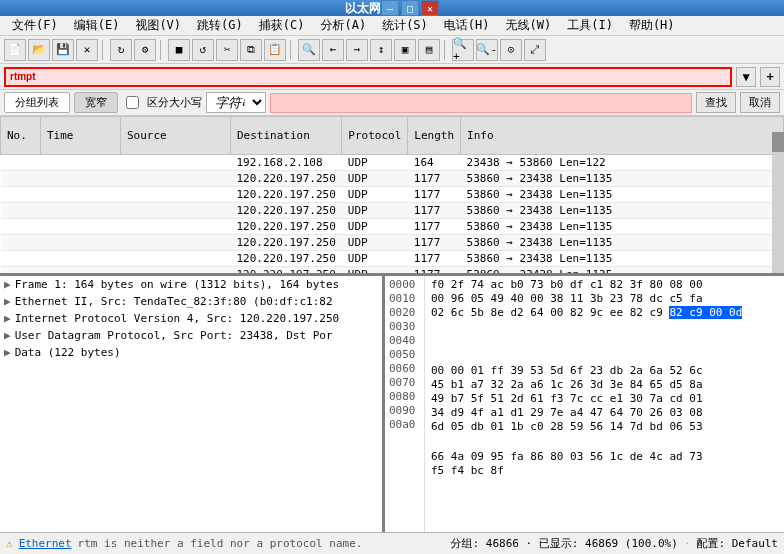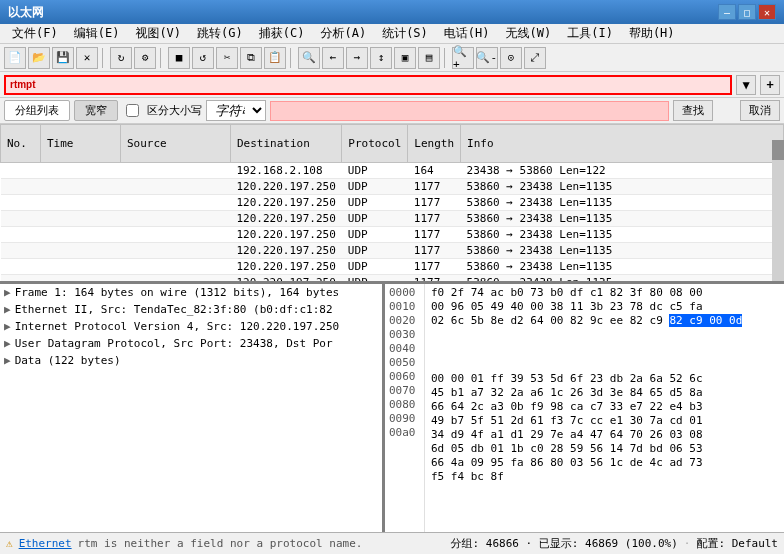--- a/index.html
+++ b/index.html
@@ -2,24 +2,24 @@
 <html><head>
   <meta charset="utf-8">
   <style>
     * { margin: 0; padding: 0; box-sizing: border-box; }
     body { font-family: 'SimSun', 'MS Gothic', monospace; font-size: 12px; background: #f0f0f0; width: 784px; height: 554px; overflow: hidden; }
     
     
     #title-bar {
       background: linear-gradient(to bottom, #4a90d9, #2c6fb5);
       color: white;
-      height: 24px;
-      display: flex;
-      align-items: center;
-      justify-content: space-between;
+      height: 16px;
+      display: flex;
+      align-items: center;
+      justify-content: center;
       padding: 0 8px;
       font-size: 12px;
     }
     #title-bar .title { font-weight: bold; }
     #title-bar .win-buttons { display: flex; gap: 2px; }
     #title-bar .win-btn {
       width: 18px; height: 16px;
       background: #5a9fd6;
       border: 1px solid #4080c0;
       color: white;
@@ -143,21 +143,20 @@
       border: 1px solid #b0b0b0;
       cursor: pointer;
       font-size: 11px;
     }
     .filter-cancel-btn {
       padding: 2px 8px;
       background: #e8e8e8;
       border: 1px solid #b0b0b0;
       cursor: pointer;
       font-size: 11px;
-      margin-left: 23px;
     }
     
     
     #main-content {
       display: flex;
       flex-direction: column;
       height: calc(554px - 24px - 20px - 28px - 26px - 26px - 22px);
     }
     
     
@@ -452,25 +451,24 @@
             <div style="height: 14px; line-height: 14px;">0080</div>
             <div style="height: 14px; line-height: 14px;">0090</div>
             <div style="height: 14px; line-height: 14px;">00a0</div>
           </div>
           <div style="flex: 1 1 0%; padding: 2px 6px; font-size: 11px; font-family: monospace;">
             <div style="height: 14px; line-height: 14px; white-space: nowrap;">f0 2f 74 ac b0 73 b0 df  c1 82 3f 80 08 00</div>
             <div style="height: 14px; line-height: 14px; white-space: nowrap;">00 96 05 49 40 00 38 11  3b 23 78 dc c5 fa</div>
             <div style="height: 14px; line-height: 14px; white-space: nowrap;"><span>02 6c 5b 8e d2 64 00 82  9c ee 82 c9 </span><span style="background:#0060ff;color:white;">82 c9 00 0d</span></div>
             <div style="height: 14px; line-height: 14px; white-space: nowrap; margin-top: 44px;">00 00 01 ff 39 53 5d 6f  23 db 2a 6a 52 6c</div>
             <div style="height: 14px; line-height: 14px; white-space: nowrap;">45 b1 a7 32 2a a6 1c 26  3d 3e 84 65 d5 8a</div>
-            <div style="height: 14px; line-height: 14px; white-space: nowrap;">66 64 2c a3 0b f9 98 ca  c7 33 e7 22 e4 b3</div>
             <div style="height: 14px; line-height: 14px; white-space: nowrap;">49 b7 5f 51 2d 61 f3 7c  cc e1 30 7a cd 01</div>
             <div style="height: 14px; line-height: 14px; white-space: nowrap;">34 d9 4f a1 d1 29 7e a4  47 64 70 26 03 08</div>
             <div style="height: 14px; line-height: 14px; white-space: nowrap;">6d 05 db 01 1b c0 28 59  56 14 7d bd 06 53</div>
-            <div style="height: 14px; line-height: 14px; white-space: nowrap;">66 4a 09 95 fa 86 80 03  56 1c de 4c ad 73</div>
+            <div style="height: 14px; line-height: 14px; white-space: nowrap; margin-top: 16px;">66 4a 09 95 fa 86 80 03  56 1c de 4c ad 73</div>
             <div style="height: 14px; line-height: 14px; white-space: nowrap;">f5 f4 bc 8f</div>
           </div>
         </div>
     </div>
 
   </div>
 </div>
 
 <div id="status-bar" style="height:22px; background:#f0f0f0; border-top:1px solid #b0b0b0; display:flex; align-items:center; padding:0 6px; font-size:11px; gap:6px; position:absolute; bottom:0; width:784px;">
   <span style="color:#cc8800;">⚠</span>

